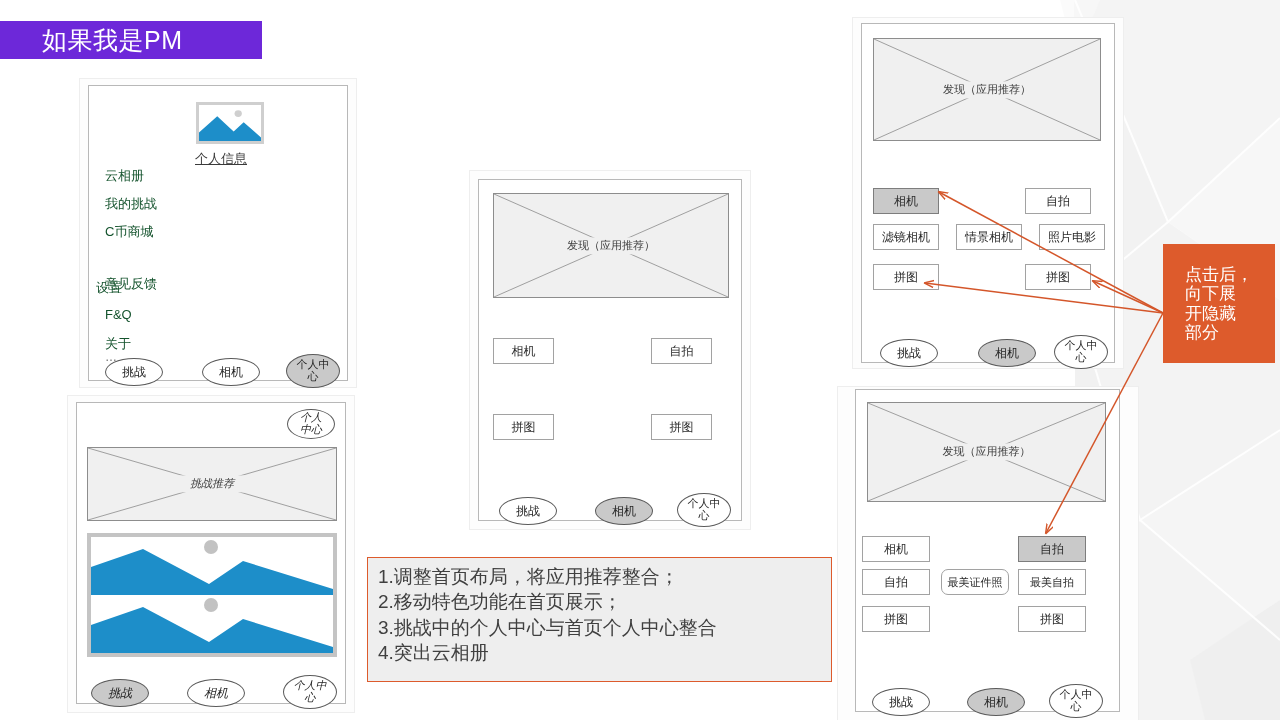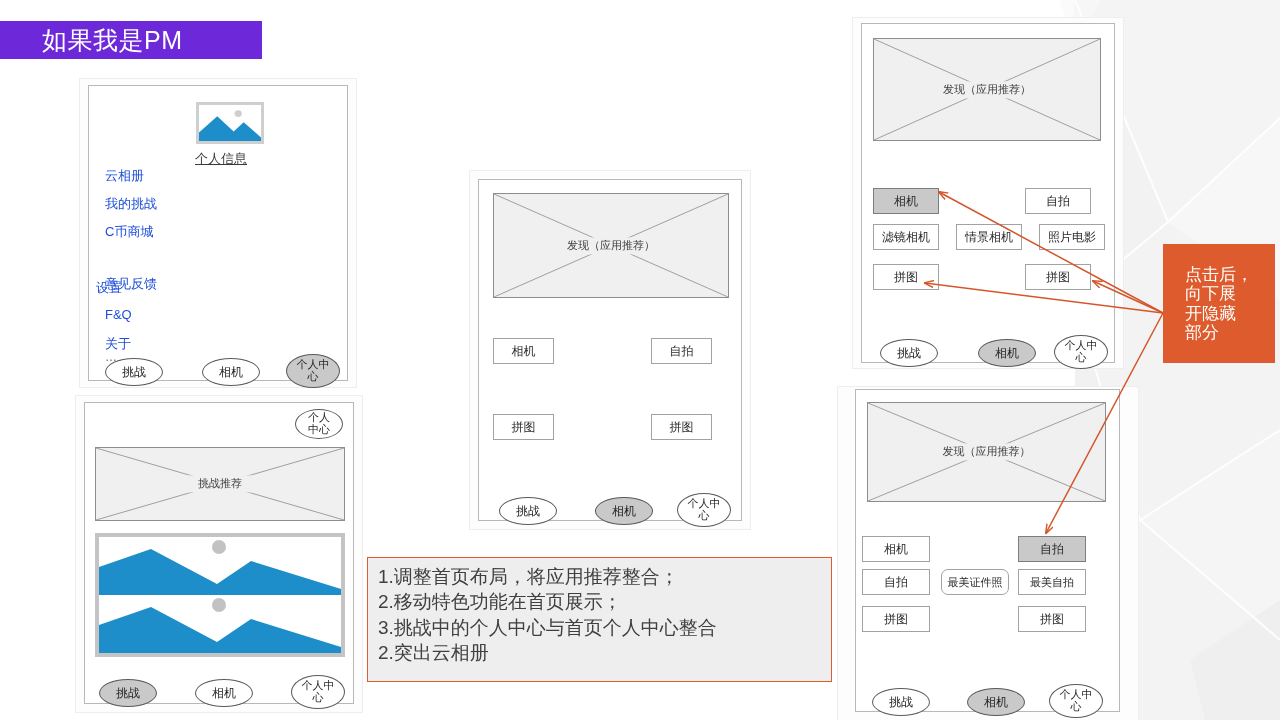--- a/index.html
+++ b/index.html
@@ -47,21 +47,21 @@
   .oval{
     position:absolute;border:1px solid #5a5a5a;border-radius:50%;background:#ffffff;
     box-sizing:border-box;display:flex;align-items:center;justify-content:center;
     color:#1f1f1f;font-size:12px;text-align:center;line-height:1.05;
   }
   .oval.sel{background:#c9c9c9;}
   .oval.small{font-size:11px;}
 
   
   .menu-item{
-    position:absolute;color:#1d4ed8;font-size:13px;white-space:nowrap;
+    position:absolute;color:#14532d;font-size:13px;white-space:nowrap;
   }
   .profile-label{position:absolute;color:#3a3a3a;font-size:13px;white-space:nowrap;}
 
   
   .thumb{position:absolute;border:3px solid #cfcfcf;background:#ffffff;box-sizing:border-box;overflow:hidden;}
   .thumb svg{display:block;width:100%;height:100%;}
 
   
   .feedwrap{position:absolute;border:4px solid #c4c4c4;background:#ffffff;box-sizing:border-box;}
   .feedcard{position:absolute;background:#ffffff;overflow:hidden;}
@@ -142,21 +142,21 @@
     <div class="menu-item" style="left:16px;top:249px;">关于</div>
     <div class="menu-item" style="left:16px;top:264px;font-size:12px;color:#6a6a6a;">…</div>
 
     <div class="oval" style="left:16px;top:272px;width:58px;height:28px;">挑战</div>
     <div class="oval" style="left:113px;top:272px;width:58px;height:28px;">相机</div>
     <div class="oval sel small" style="left:197px;top:268px;width:54px;height:34px;white-space:pre-line;">个人中
 心</div>
   </div>
 </div>
 
-<div class="phone phone-outer" style="left:76px;top:396px;width:286px;height:316px;">
+<div class="phone phone-outer" style="left:68px;top:396px;width:286px;height:316px;font-style:italic;">
   <div class="screen" style="left:8px;top:6px;width:270px;height:302px;">
 
     <div class="oval small" style="left:210px;top:6px;width:48px;height:30px;white-space:pre-line;">个人
 中心</div>
 
     <div class="imgbox" style="left:10px;top:44px;width:250px;height:74px;">
       <svg viewBox="0 0 250 74" preserveAspectRatio="none">
         <line x1="0" y1="0" x2="250" y2="74" stroke="#9d9d9d" stroke-width="1"></line>
         <line x1="250" y1="0" x2="0" y2="74" stroke="#9d9d9d" stroke-width="1"></line>
       </svg>
@@ -263,21 +263,21 @@
     <div class="oval sel" style="left:111px;top:298px;width:58px;height:28px;">相机</div>
     <div class="oval small" style="left:193px;top:294px;width:54px;height:34px;white-space:pre-line;">个人中
 心</div>
   </div>
 </div>
 
 <div id="notes">
   <div class="line">1.调整首页布局，将应用推荐整合；</div>
   <div class="line">2.移动特色功能在首页展示；</div>
   <div class="line">3.挑战中的个人中心与首页个人中心整合</div>
-  <div class="line">2.突出云相册</div>
+  <div class="line">4.突出云相册</div>
 </div>
 
 <div id="callout">
   <span class="ctext">点击后，
 向下展
 开隐藏
 部分</span>
 </div>
 
 <svg id="arrows" viewBox="0 0 1280 720">

